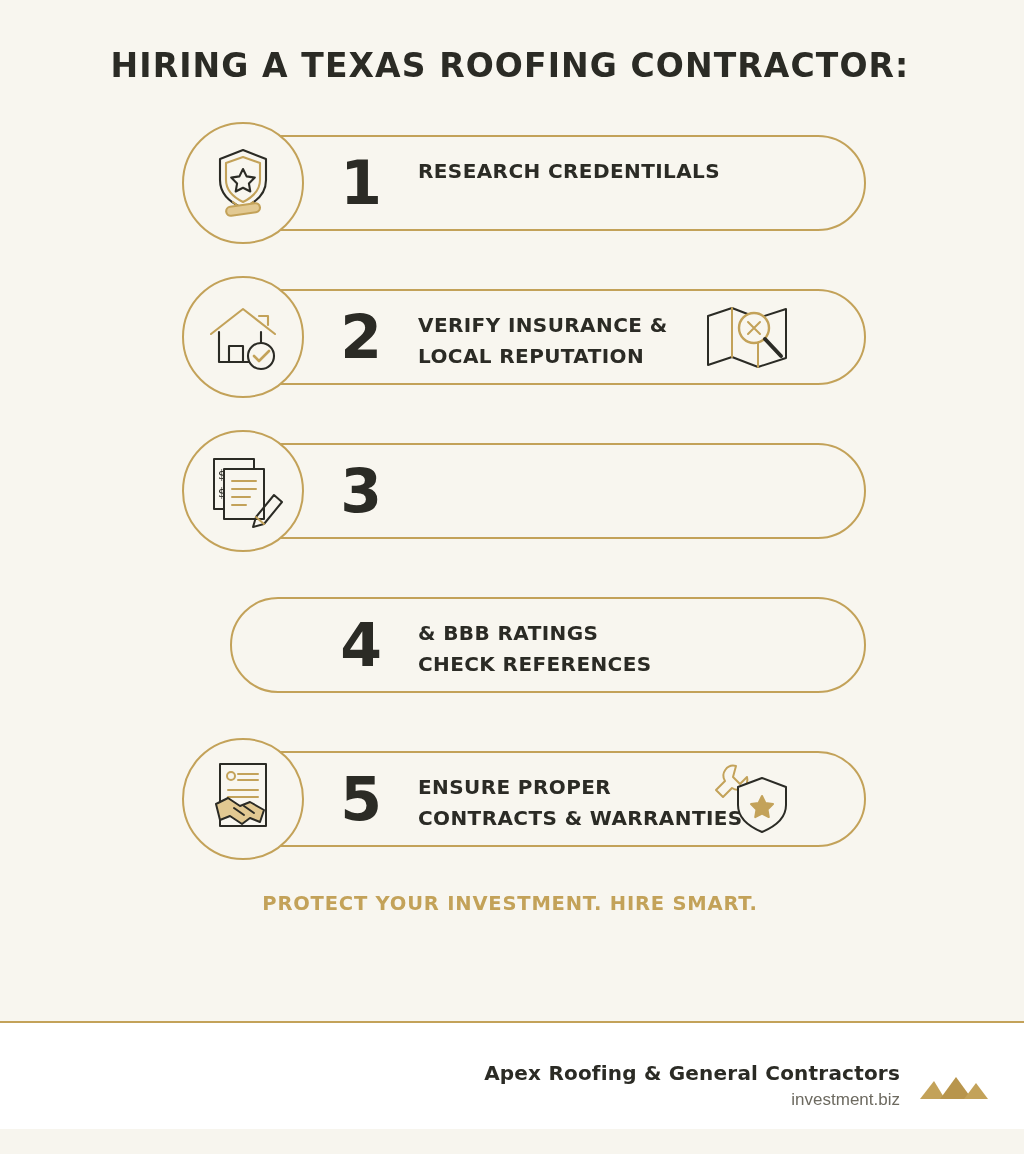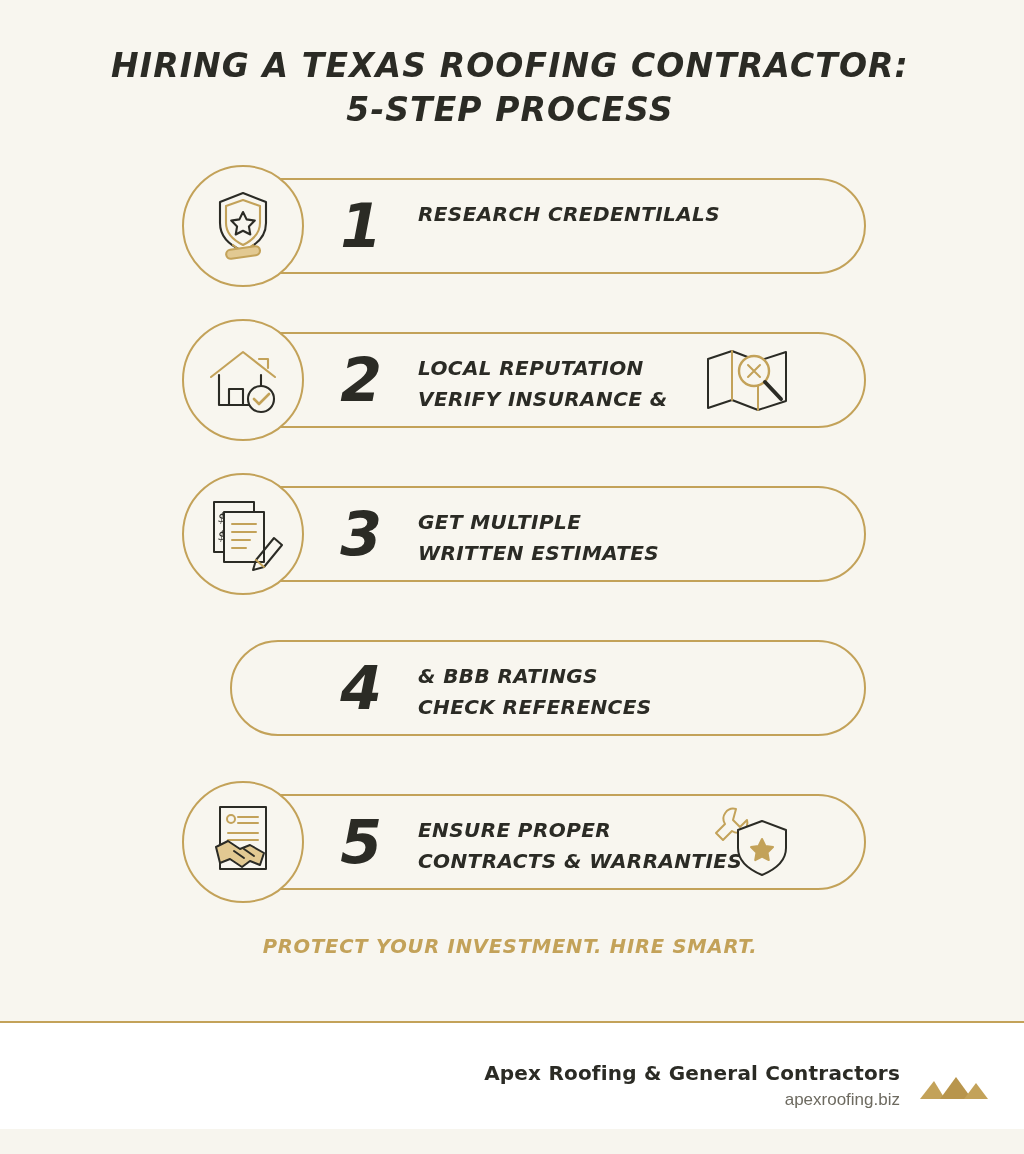--- a/index.html
+++ b/index.html
@@ -15,21 +15,20 @@
     position: relative;
   }
   .infographic {
     position: absolute;
     left: 0;
     top: 0;
     width: 1020px;
     height: 1021px;
     background: #f8f6ef;
     box-sizing: border-box;
-    font-style: italic;
   }
   .title-block {
     padding-top: 44px;
     text-align: center;
   }
   .title-line {
     font-family: "DejaVu Sans", sans-serif;
     font-weight: bold;
     font-size: 33px;
     letter-spacing: 1.1px;
@@ -147,21 +146,20 @@
   }
   .footer-logo { width: 72px; height: 34px; }
 </style>
 </head>
 <body>
 
 <div class="infographic">
 
   <div class="title-block">
     <div class="title-line">Hiring a Texas Roofing Contractor:</div>
-    <div class="title-line">5-Step Process</div>
   </div>
 
   <div class="steps">
 
     <div class="step-row">
       <div class="step-pill"></div>
       <div class="step-circle">
         <svg width="86" height="86" viewBox="0 0 86 86" fill="none" stroke="#2b2b25" stroke-width="2.1" stroke-linecap="round" stroke-linejoin="round">
           <path d="M43 10 L66 19 V40 C66 54 55 63 43 68 C31 63 20 54 20 40 V19 Z"></path>
           <path d="M43 17 L60 23 V40 C60 51 51 58 43 62 C35 58 26 51 26 40 V23 Z" stroke="#c3a259"></path>
@@ -183,22 +181,22 @@
           <path d="M12 38 L44 13 L76 38" stroke="#c3a259"></path>
           <path d="M20 36 V66 H62 V36"></path>
           <path d="M30 66 V50 H44 V66"></path>
           <circle cx="62" cy="60" r="13" fill="#f8f6ef"></circle>
           <path d="M55 60 l5 5 10-10" stroke="#c3a259" stroke-width="2.6"></path>
           <path d="M60 20 h9 v9" stroke="#c3a259"></path>
         </svg>
       </div>
       <div class="step-number">2</div>
       <div class="step-text">
+        <div>Verify Insurance &amp;</div>
         <div>Local Reputation</div>
-        <div>Verify Insurance &amp;</div>
       </div>
       <div class="step-art art-2">
         <svg width="92" height="74" viewBox="0 0 92 74" fill="none" stroke="#2b2b25" stroke-width="2" stroke-linecap="round" stroke-linejoin="round">
           <path d="M6 16 L30 8 L56 18 L84 9 V58 L56 67 L30 57 L6 65 Z"></path>
           <path d="M30 8 V57 M56 18 V67" stroke="#c3a259"></path>
           <circle cx="52" cy="28" r="15" fill="#f8f6ef" stroke="#c3a259" stroke-width="2.4"></circle>
           <path d="M46 22 l12 12 M58 22 l-12 12" stroke="#c3a259"></path>
           <path d="M63 39 L79 56" stroke-width="4"></path>
         </svg>
       </div>
@@ -211,24 +209,20 @@
           <rect x="14" y="10" width="40" height="50" fill="#f8f6ef"></rect>
           <rect x="24" y="20" width="40" height="50" fill="#f8f6ef"></rect>
           <path d="M32 32 h24 M32 40 h24 M32 48 h18 M32 56 h14" stroke="#c3a259"></path>
           <text x="18" y="30" font-family="DejaVu Sans, sans-serif" font-size="12" fill="#2b2b25" stroke="none">$</text>
           <text x="18" y="48" font-family="DejaVu Sans, sans-serif" font-size="12" fill="#2b2b25" stroke="none">$</text>
           <path d="M56 68 L74 46 l8 7 -18 22 -11 3 Z"></path>
           <path d="M56 68 l8 7" stroke="#c3a259"></path>
         </svg>
       </div>
       <div class="step-number">3</div>
-      <div class="step-text">
-        <div>Get Multiple</div>
-        <div>Written Estimates</div>
-      </div>
     </div>
 
     <div class="step-row">
       <div class="step-pill"></div>
       <div class="step-number">4</div>
       <div class="step-text">
         <div>&amp; BBB Ratings</div>
         <div>Check References</div>
       </div>
     </div>
@@ -260,21 +254,21 @@
 
   </div>
 
   <div class="tagline">Protect your investment. Hire smart.</div>
 </div>
 
 <div class="footer">
   <div class="footer-inner">
     <div class="footer-text">
       <div class="footer-company">Apex Roofing &amp; General Contractors</div>
-      <div class="footer-url">apexroofing.biz</div>
+      <div class="footer-url">investment.biz</div>
     </div>
     <div class="footer-logo">
       <svg width="72" height="34" viewBox="0 0 72 34" fill="none">
         <path d="M2 30 L16 12 L27 30 Z" fill="#c3a259"></path>
         <path d="M22 30 L38 8 L54 30 Z" fill="#b8954c"></path>
         <path d="M46 30 L58 14 L70 30 Z" fill="#c3a259"></path>
       </svg>
     </div>
   </div>
 </div>

